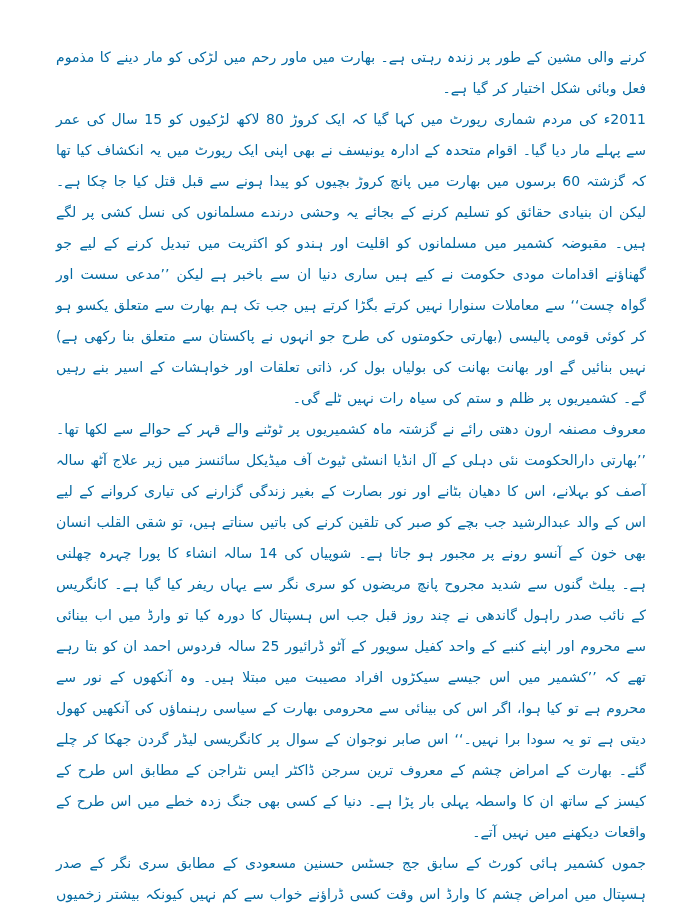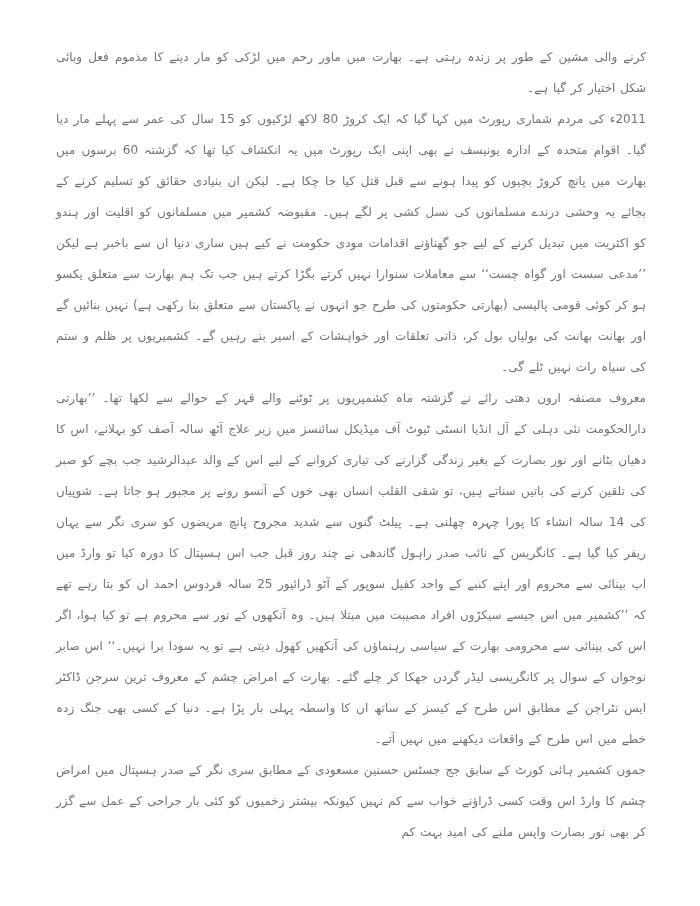--- a/index.html
+++ b/index.html
@@ -21,23 +21,23 @@
     padding: 42px 54px 20px 56px;
     direction: rtl;
   }
   .article-body {
     width: 100%;
   }
   .article-body p {
     margin: 0;
     padding: 0;
     font-family: "DejaVu Sans", sans-serif;
-    font-size: 12px;
+    font-size: 14px;
     line-height: 31px;
-    color: #737373;
+    color: #0369a1;
     text-align: justify;
     text-justify: inter-word;
     word-spacing: 1px;
   }
 </style>
 </head>
 <body>
 
 <div class="page">
   <div class="article-body">

